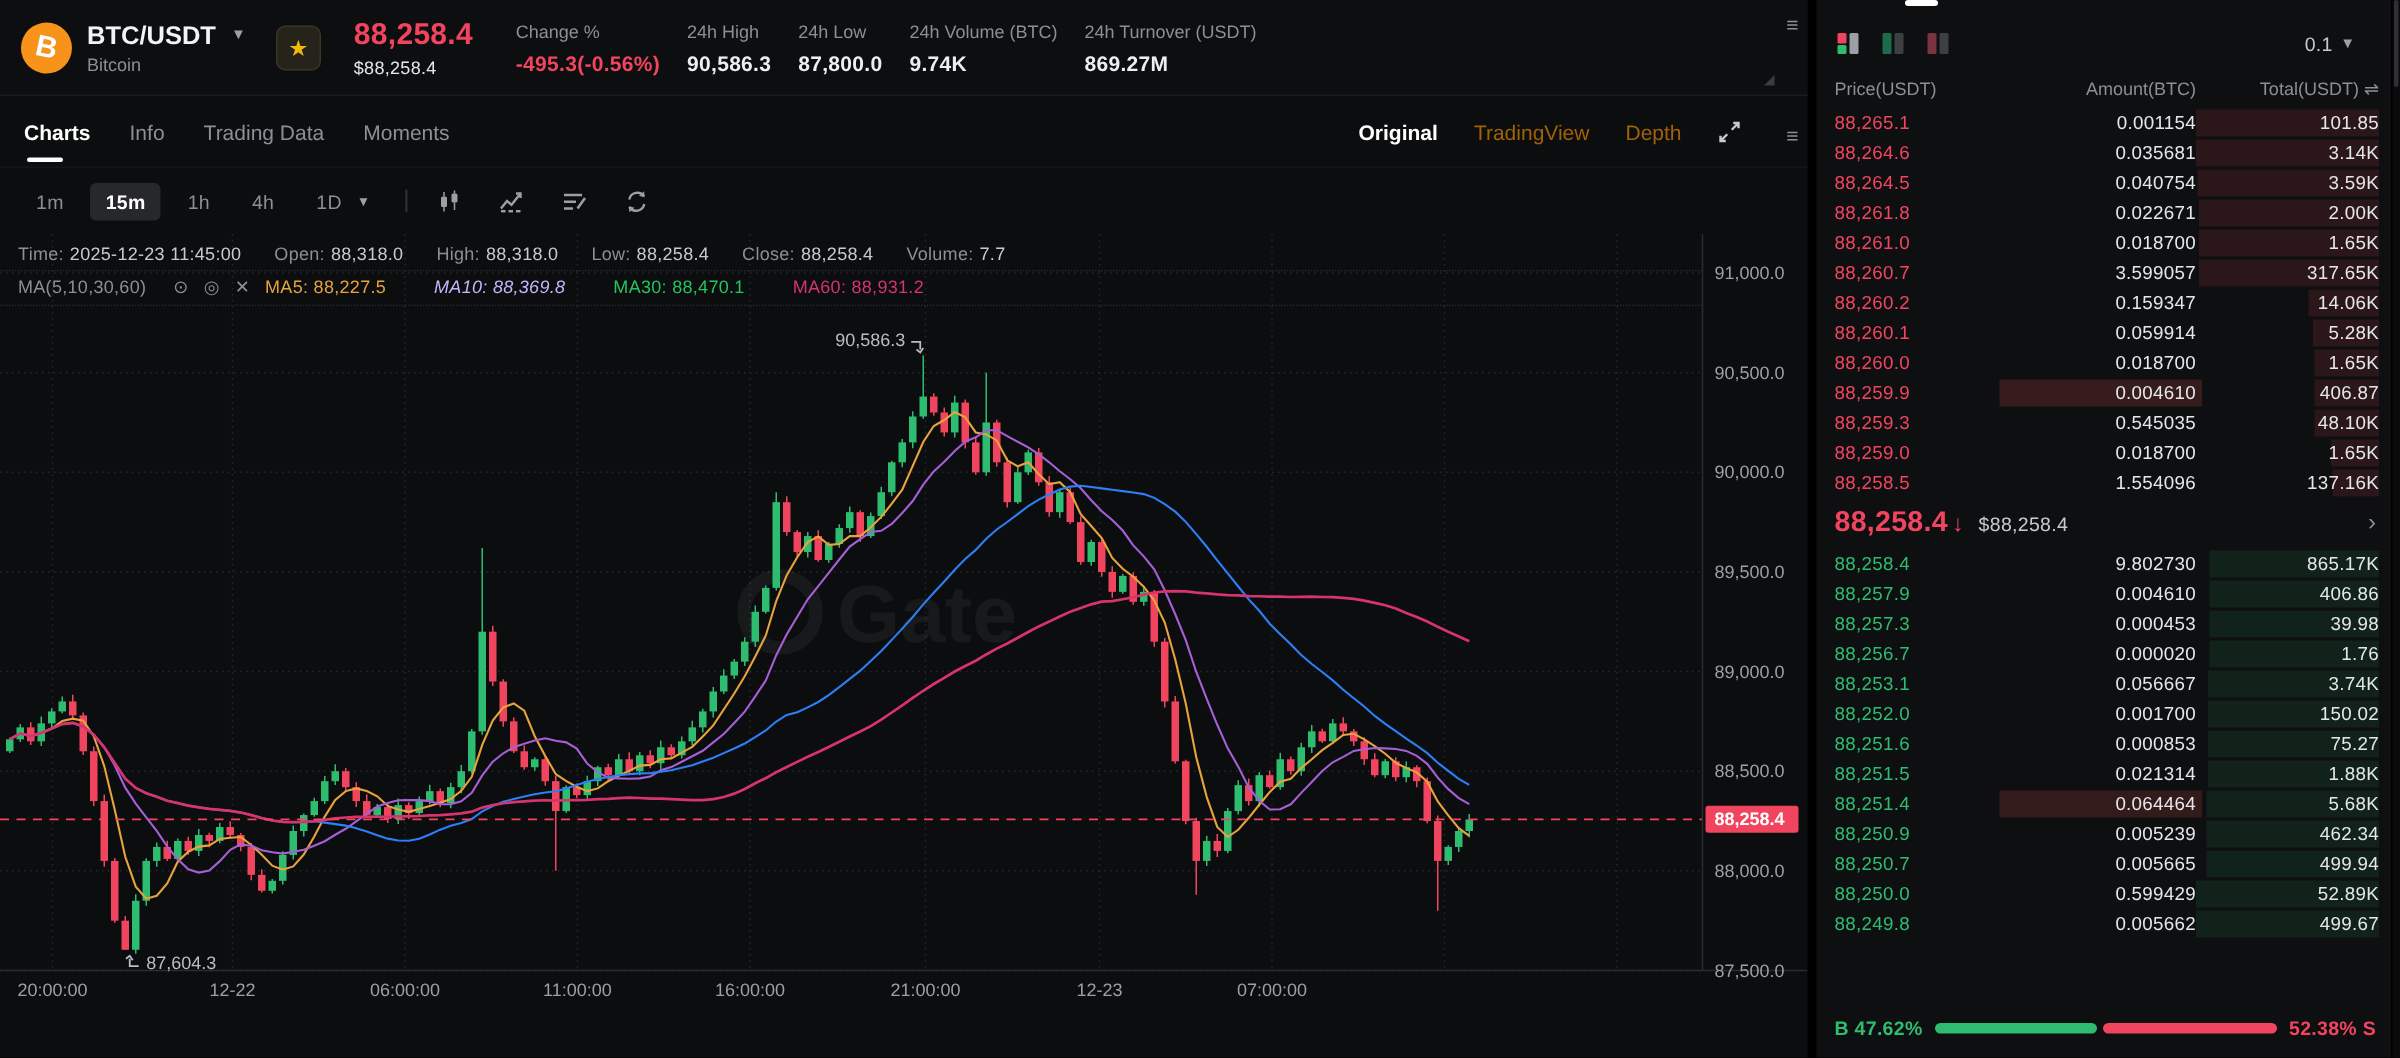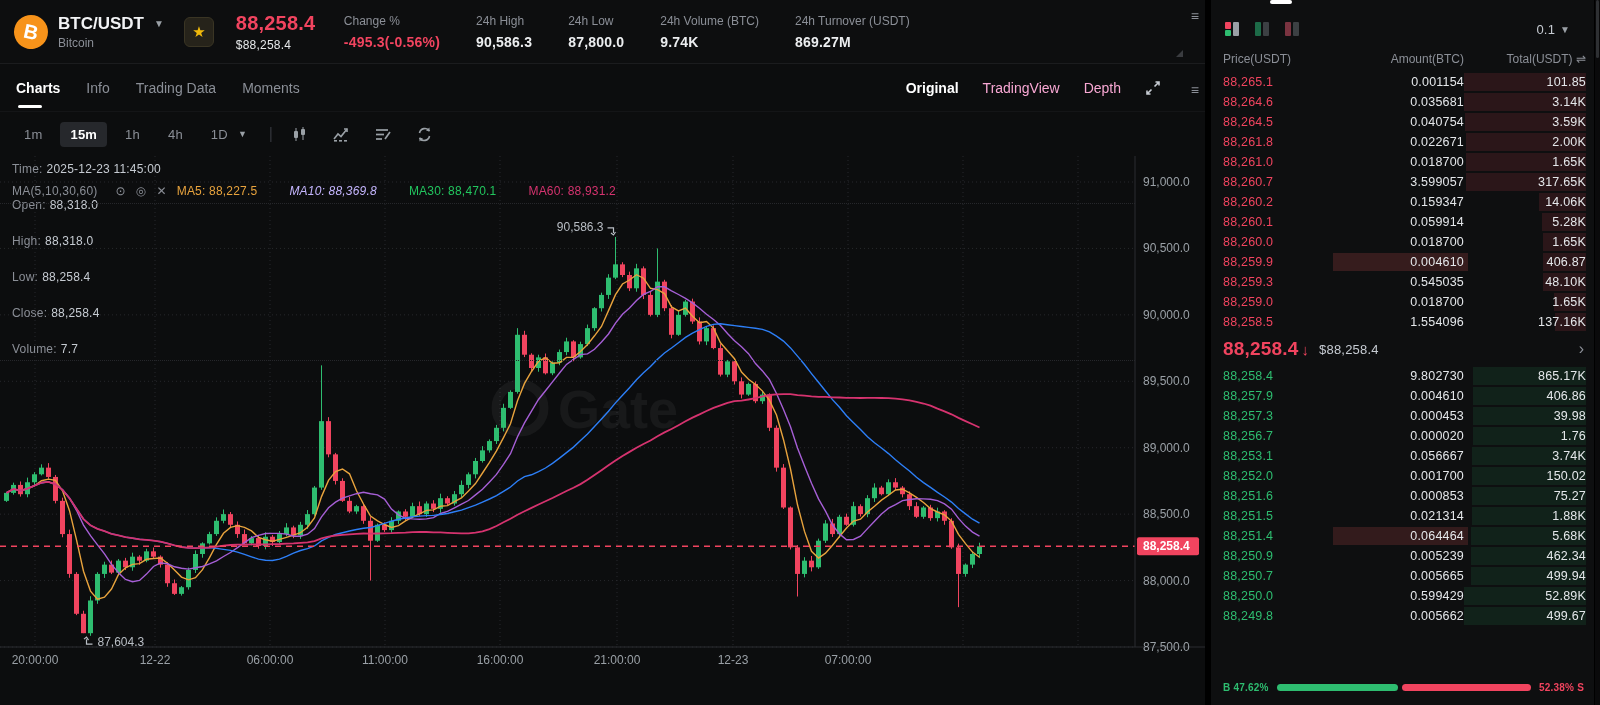--- a/index.html
+++ b/index.html
@@ -14,44 +14,44 @@
   .coin-logo { width:34px; height:34px; border-radius:50%; background:#f7931a; color:#fff; display:flex; align-items:center; justify-content:center; font-weight:bold; font-size:20px; transform:rotate(12deg); }
   .coin-names { margin-left:10px; }
   .pair-row { display:flex; align-items:center; gap:10px; }
   .pair { color:#f2f3f5; font-size:17px; font-weight:bold; }
   .caret { color:#9aa0a6; font-size:10px; }
   .coin-sub { color:#8b8f97; font-size:12px; margin-top:2px; }
   .star-btn { margin-left:20px; width:30px; height:30px; border-radius:6px; background:#26231a; border:1px solid #3a3524; display:flex; align-items:center; justify-content:center; color:#f0b90b; font-size:15px; cursor:pointer; }
   .price-block { margin-left:22px; width:100px; }
   .last-price { color:#f1445f; font-size:20px; font-weight:bold; }
   .last-price-usd { color:#e6e8ea; font-size:12px; margin-top:3px; }
-  .hdr-stats { display:flex; margin-left:8px; gap:36px; }
+  .hdr-stats { display:flex; margin-left:8px; gap:18px; }
   .stat .lb { color:#8b8f97; font-size:12px; margin-bottom:6px; white-space:nowrap; }
   .stat .vl { color:#eceef0; font-size:14px; font-weight:bold; white-space:nowrap; }
   .stat .vl.red { color:#f1445f; }
 
   .tabs-row { height:48px; display:flex; align-items:center; padding:0 16px; position:relative; border-bottom:1px solid #141517; }
   .tabs-left { display:flex; gap:26px; }
   .tab { color:#8b8f97; font-size:14px; cursor:pointer; position:relative; padding:14px 0; }
   .tab.active { color:#fff; font-weight:bold; }
   .tab.active::after { content:""; position:absolute; left:2px; bottom:2px; width:24px; height:3px; background:#fff; border-radius:2px; }
   .tabs-right { margin-left:auto; display:flex; align-items:center; gap:24px; margin-right:28px; }
-  .vtab { color:#f9a8d4; font-size:14px; cursor:pointer; }
+  .vtab { color:#a16207; font-size:14px; cursor:pointer; }
   .vtab.active { color:#fff; font-weight:bold; }
 
   .tf-row { height:44px; display:flex; align-items:center; padding-left:14px; gap:4px; }
   .tf { color:#8b8f97; font-size:13px; padding:5px 10px; cursor:pointer; }
   .tf.active { background:#26282c; color:#fff; font-weight:bold; border-radius:4px; }
   .tf-caret { color:#9aa0a6; font-size:9px; margin-left:-4px; cursor:pointer; }
   .tf-div { color:#32343a; margin:0 14px 0 18px; font-size:16px; }
   .tool-icons { display:flex; gap:24px; align-items:center; }
   .tool-icons svg { cursor:pointer; }
 
   .chart-wrap { position:absolute; left:0; top:156px; width:1205px; height:549px; }
-  .info-bar { position:absolute; left:0; top:4px; width:1135px; padding:2px 0 4px 12px; display:flex; gap:22px; font-size:12px; border-bottom:1px dotted #26272b; z-index:5;flex-direction:column; }
+  .info-bar { position:absolute; left:0; top:4px; width:1135px; padding:2px 0 4px 12px; display:flex; gap:22px; font-size:12px; border-bottom:1px dotted #26272b; z-index:5; }
   .info-bar .lb { color:#8b8f97; } .info-bar .vl { color:#c6cbd2; margin-left:4px; }
   .ma-bar { position:absolute; left:0; top:25px; width:1135px; padding:3px 0 5px 12px; display:flex; gap:18px; font-size:12px; align-items:center; border-bottom:1px dotted #26272b; z-index:5; }
   .ma-label { color:#8b8f97; }
   .ma-ctrl { color:#8b8f97; font-size:12px; cursor:pointer; margin:0 -8px 0 0; }
   .ma-item { white-space:nowrap; }
 
   .edge-strip { position:absolute; right:0; top:0; width:18px; height:705px; }
   .ham { position:absolute; color:#8b8f97; font-size:14px; cursor:pointer; right:6px; }
   .rs-tri { position:absolute; right:22px; width:0; height:0; border-left:7px solid transparent; border-bottom:7px solid #3a3c40; }
 
@@ -75,21 +75,21 @@
   .ob-row .flash { position:absolute; right:118px; top:1px; height:18px; width:135px; z-index:1; }
   .ask .p { color:#f1445f; } .ask .bar { background:rgba(242,68,93,.13); } .ask .flash { background:rgba(150,60,60,.30); }
   .bid .p { color:#2ebd70; } .bid .bar { background:rgba(46,189,112,.11); } .bid .flash { background:rgba(140,55,55,.30); }
 
   .ob-mid { display:flex; align-items:center; height:34px; padding:0 10px 0 12px; }
   .ob-mid .mp { color:#f1445f; font-size:19px; font-weight:bold; }
   .ob-mid .arr { color:#f1445f; font-size:15px; font-weight:bold; margin-left:3px; }
   .ob-mid .usd { color:#c6cbd2; font-size:13px; margin-left:10px; }
   .ob-mid .chev { margin-left:auto; color:#8b8f97; font-size:16px; cursor:pointer; }
 
-  .ob-ratio { position:absolute; left:12px; right:10px; bottom:12px; display:flex; align-items:center; gap:8px; font-size:10px; font-weight:bold; }
+  .ob-ratio { position:absolute; left:12px; right:10px; bottom:12px; display:flex; align-items:center; gap:8px; font-size:13px; font-weight:bold; }
   .ob-ratio .bl { color:#2ebd70; white-space:nowrap; }
   .ob-ratio .sl { color:#f1445f; white-space:nowrap; }
   .ratio-track { flex:1; display:flex; gap:4px; height:7px; }
   .ratio-buy { background:#2ebd70; border-radius:4px; }
   .ratio-sell { background:#f1445f; border-radius:4px; flex:1; }
 
   .scrollbar { position:absolute; right:0; top:0; width:5px; height:705px; background:#0a0a0b; }
   .scroll-thumb { position:absolute; right:1px; top:0; width:3px; height:58px; background:#2e3033; border-radius:2px; }
 </style>
 </head>

